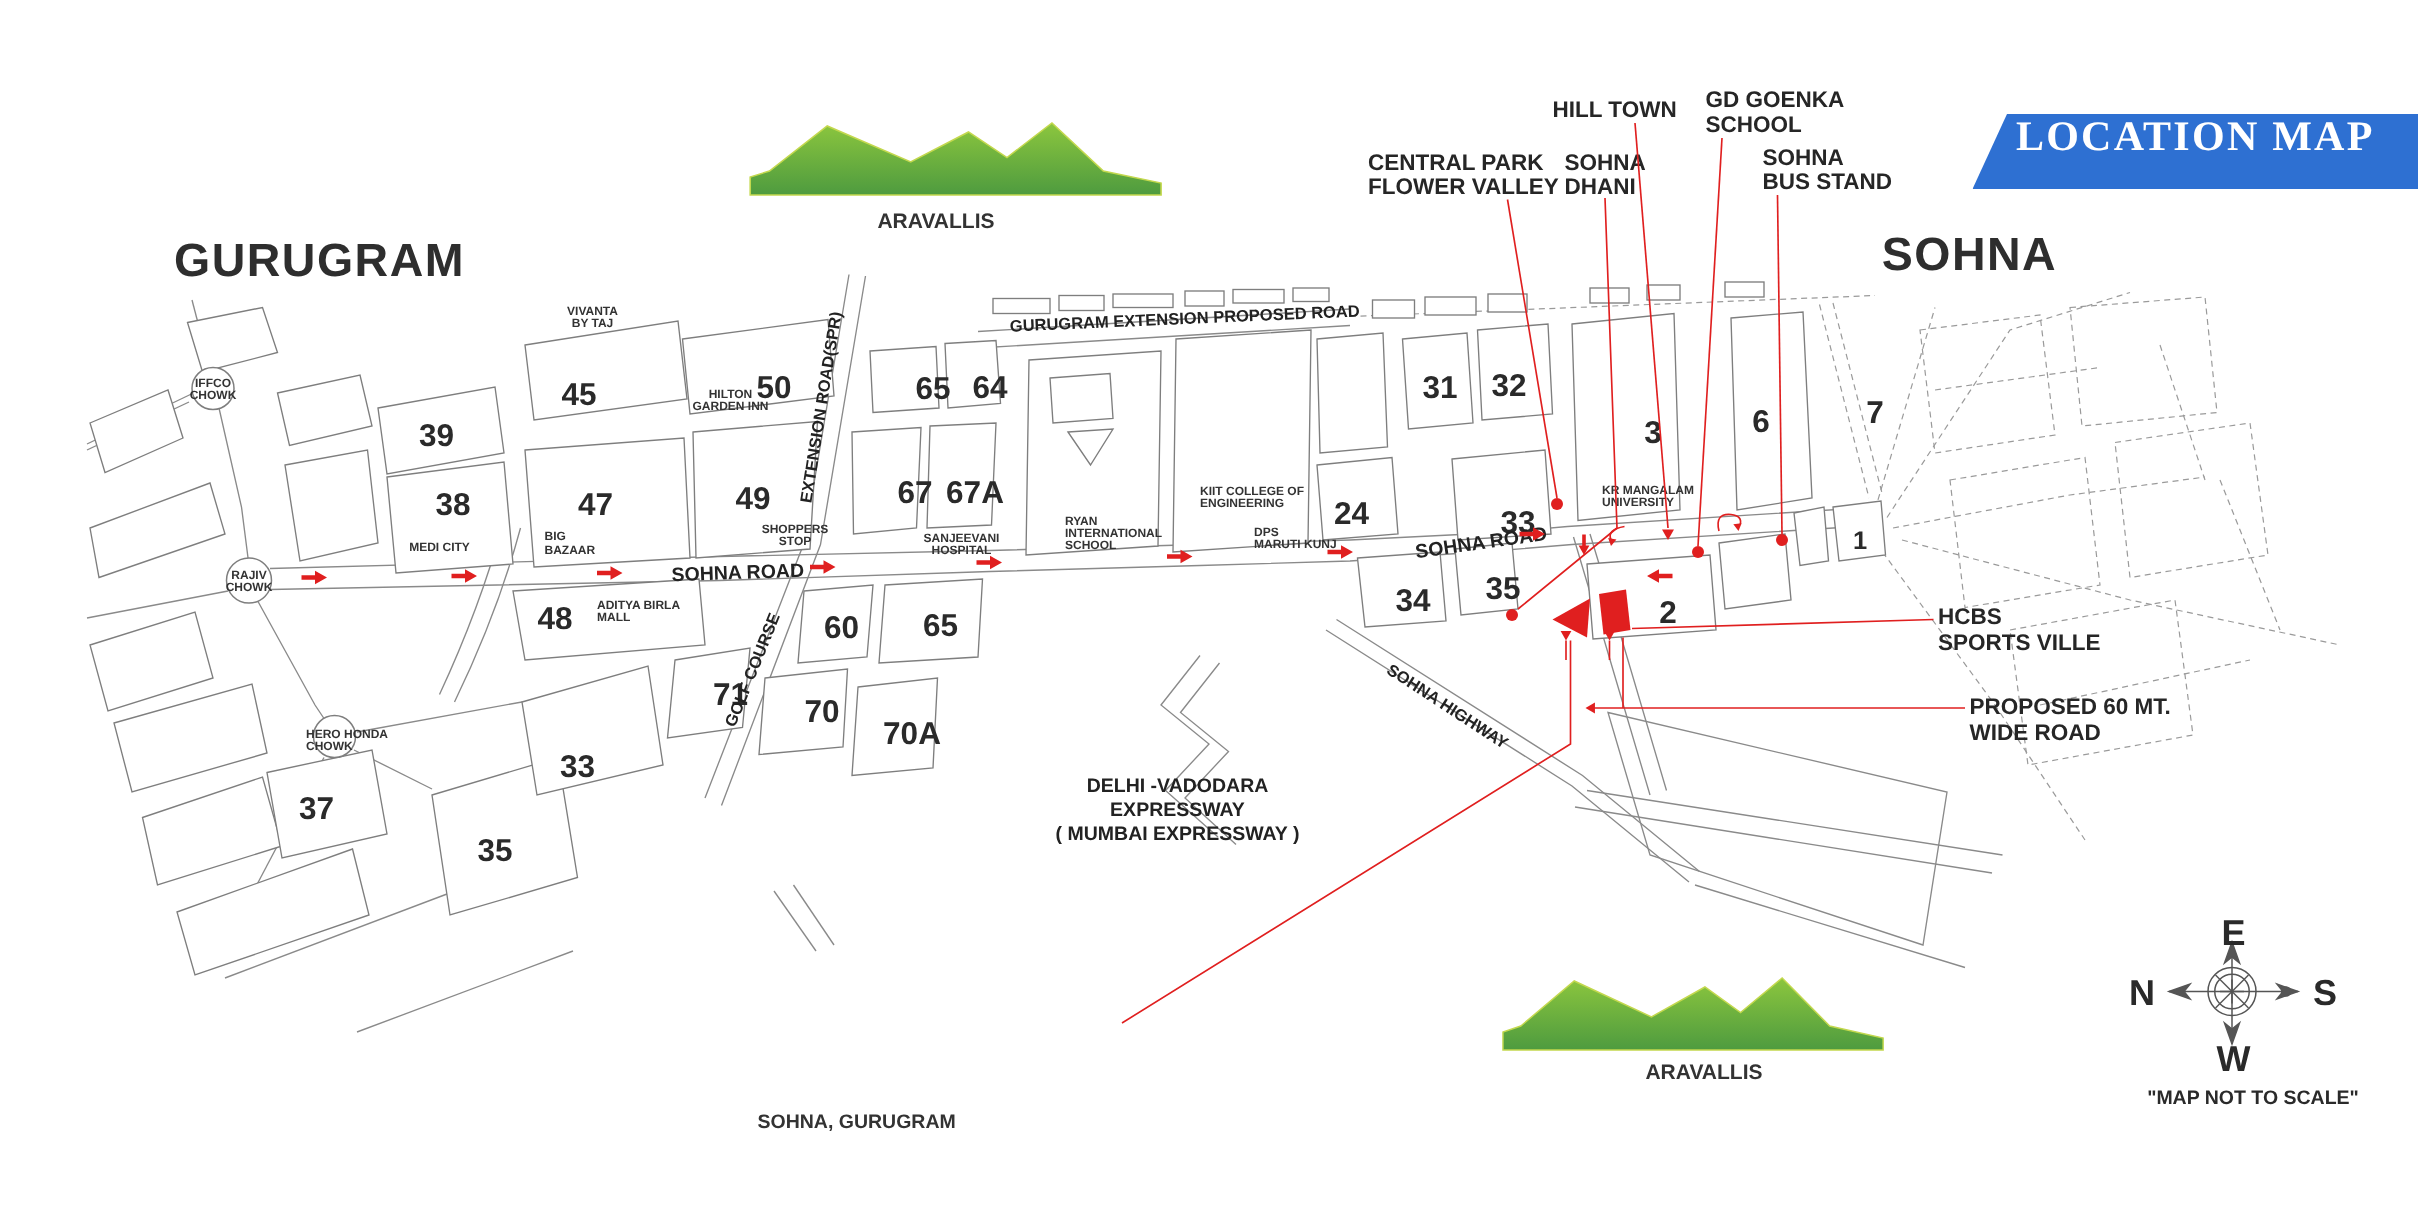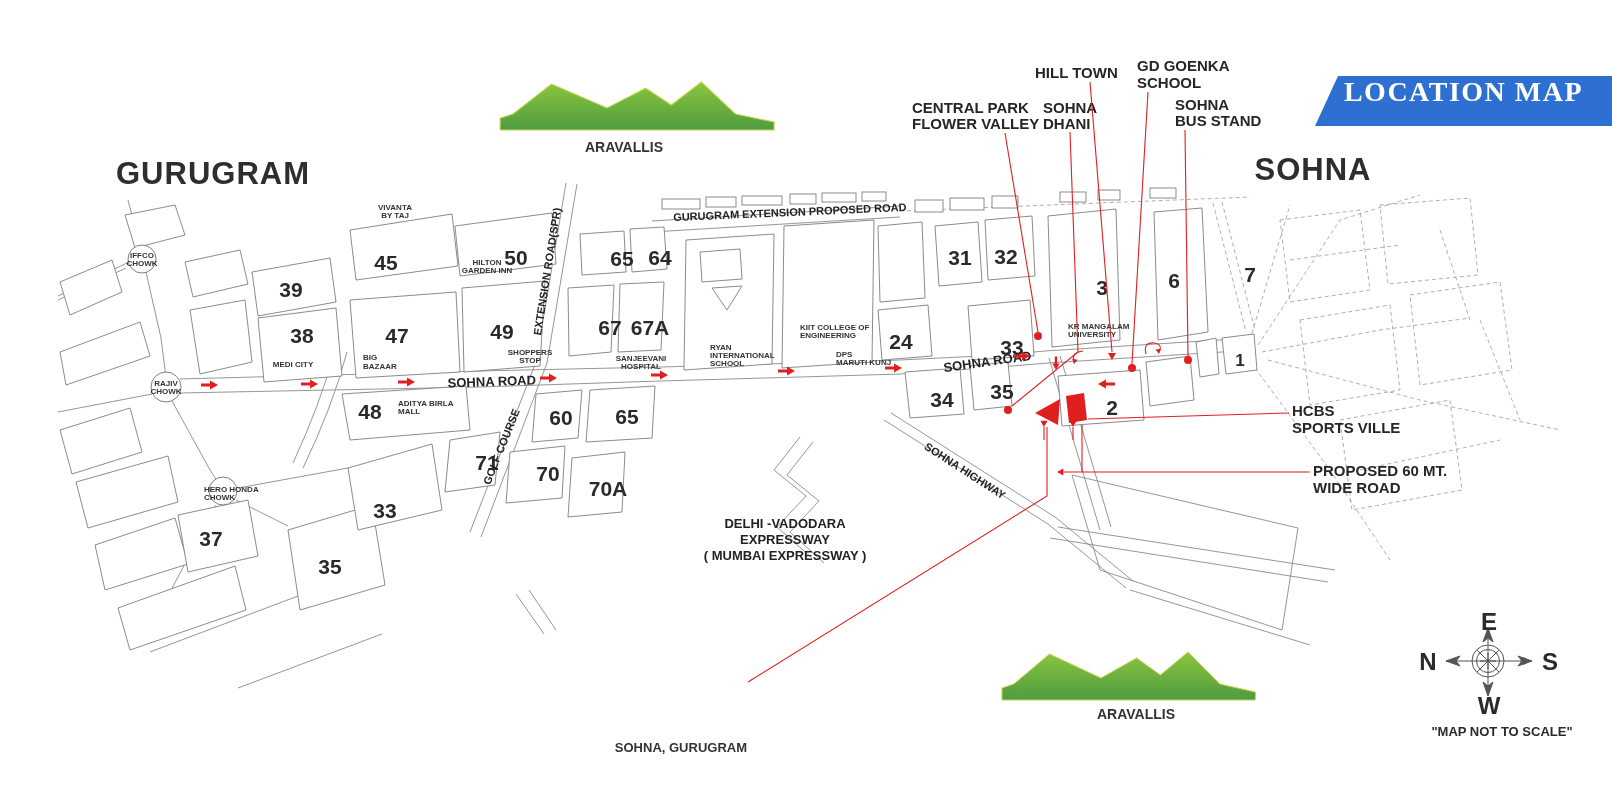--- a/index.html
+++ b/index.html
@@ -26,21 +26,21 @@
   #banner span{color:#fff;font-family:"Liberation Serif",serif;font-weight:bold;
                font-size:28px;letter-spacing:1.5px;}
   #logo-card{position:absolute;left:505px;top:629px;width:242px;height:106px;background:#fff;
              border-radius:14px;box-shadow:0 3px 9px rgba(0,0,0,.28);border:1px solid #e2e2e2;}
   #logo-brand{position:absolute;left:0;top:44px;width:100%;text-align:center;
               font-family:"Liberation Serif",serif;font-weight:bold;font-size:40px;
               color:#17497e;letter-spacing:0.5px;line-height:0;}
   #logo-sub{position:absolute;right:18px;top:82px;font-family:"DejaVu Serif",serif;
             font-style:italic;font-size:27px;color:#2b2b2b;line-height:0;}
   #logo-star{position:absolute;right:88px;top:96px;color:#d42a2a;font-size:13px;line-height:0;}
-  #logo-caption{position:absolute;left:505px;top:740px;width:242px;text-align:right;
+  #logo-caption{position:absolute;left:505px;top:740px;width:242px;text-align:left;
                 font-size:13px;font-weight:bold;color:#333;}
   #globe-box{position:absolute;left:200px;top:6px;width:28px;height:26px;border:1.5px solid #3a3a3a;
              display:flex;align-items:center;justify-content:center;}
   #globe-caption{position:absolute;left:192px;top:36px;width:46px;text-align:center;
                  font-size:4.5px;color:#555;letter-spacing:.3px;}
 </style>
 </head>
 <body>
 
 <div id="stage">

